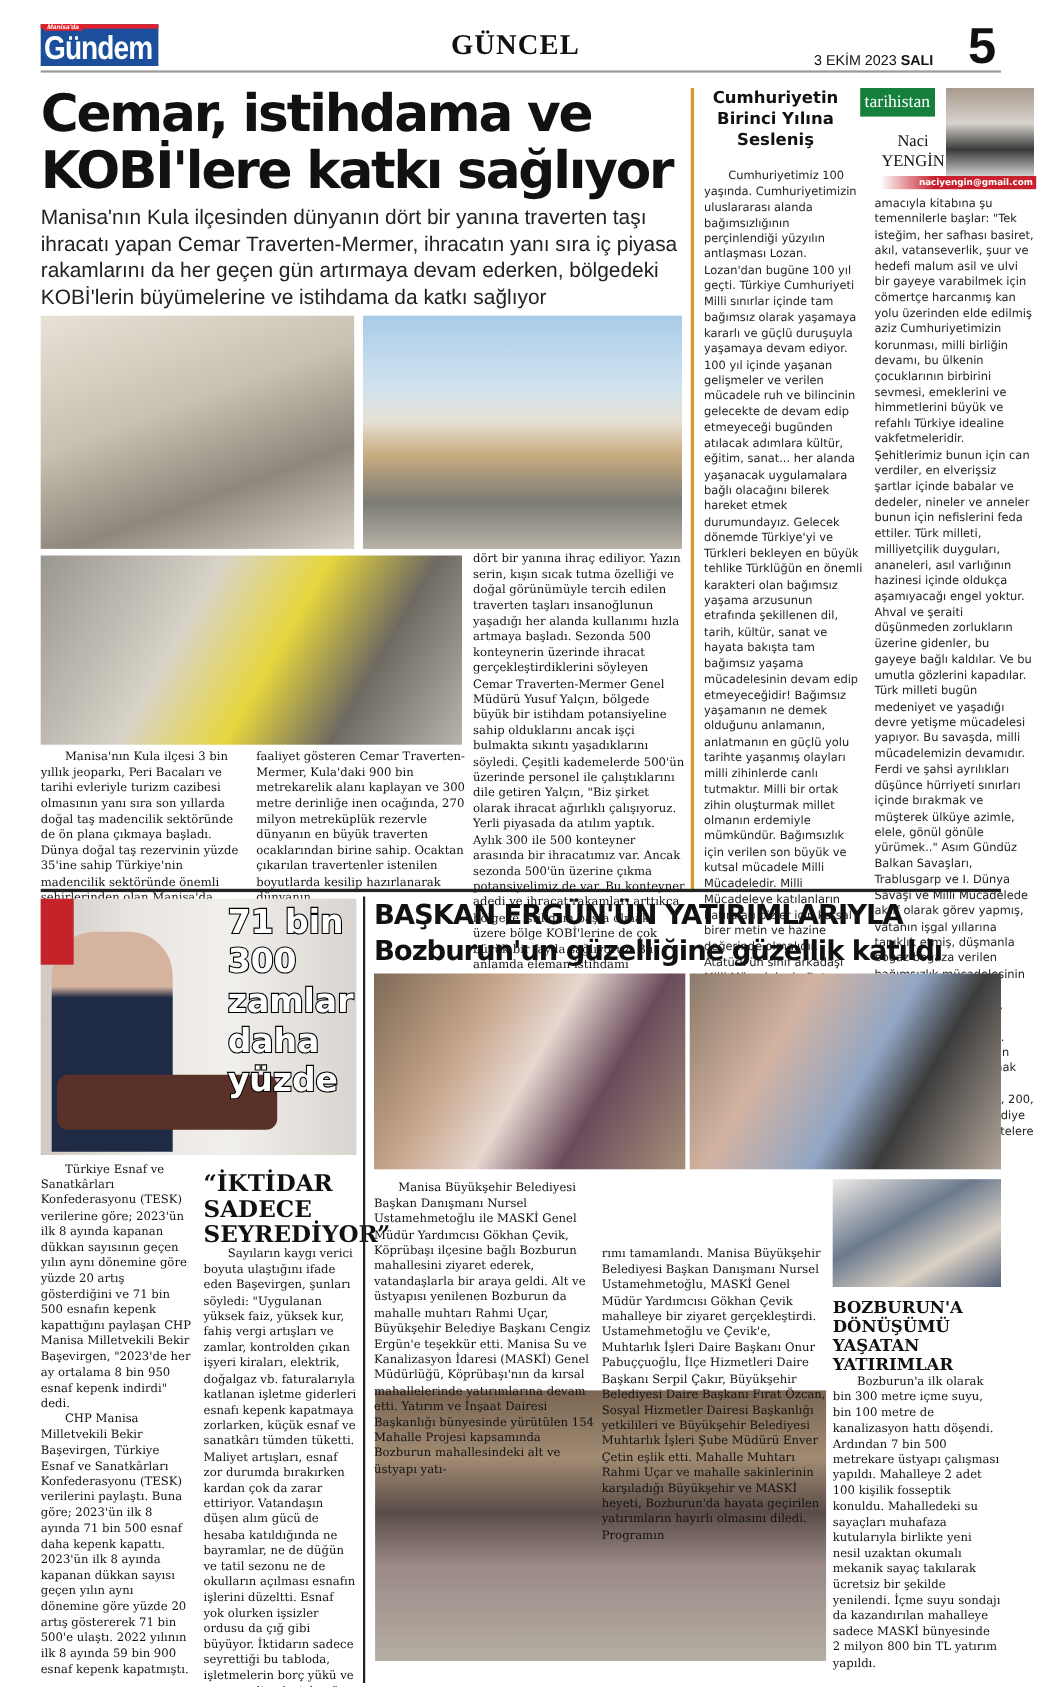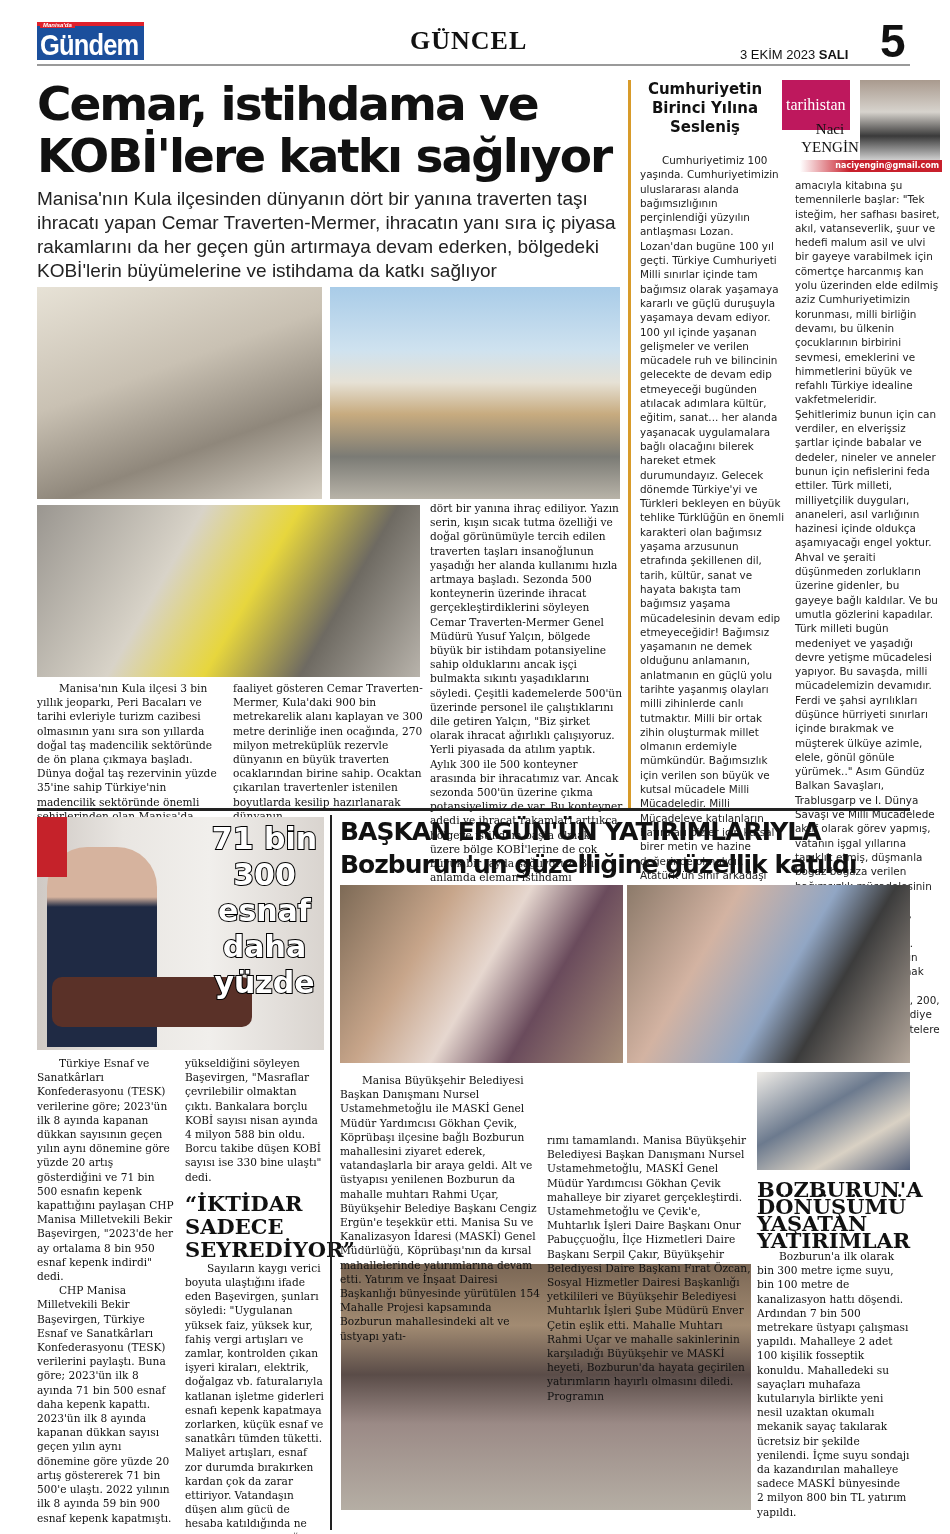--- a/index.html
+++ b/index.html
@@ -15,28 +15,28 @@
 .topline{left:37px;top:64px;width:873px;height:2px;background:#9a9a9a}
 .h1{left:37px;top:78px;width:585px;font:900 47px/52px "DejaVu Sans",sans-serif;letter-spacing:-2px}
 .deck{left:37px;top:187px;width:585px;font:19px/24px "Liberation Sans",sans-serif;color:#222}
 .photo{background:linear-gradient(135deg,#d6d1c6,#a9a297 50%,#c5bfb2)}
 .body-serif{font:10.6px/14.2px "DejaVu Serif",serif;color:#111}
 .body-serif p{text-indent:22px}
 .body-sans{font:10.4px/14.3px "DejaVu Sans",sans-serif;color:#222}
 .body-sans p{text-indent:22px}
 .vline-gold{left:628px;top:80px;width:3px;height:730px;background:#d89b2a}
 .col-title{left:640px;top:80px;width:130px;text-align:center;font:900 15px/19px "DejaVu Sans",sans-serif}
-.tarih{left:782px;top:80px;padding:16px 4px;background:#be185d;color:#fff;font:16px "Liberation Serif",serif}
+.tarih{left:782px;top:80px;padding:4px 4px;background:#15803d;color:#fff;font:16px "Liberation Serif",serif}
 .author{left:790px;top:120px;width:80px;text-align:center;font:15px/18px "Liberation Serif",serif}
 .portrait{left:860px;top:80px;width:80px;height:80px;background:linear-gradient(180deg,#a99a8e,#d7d3cd 40%,#3a3a3a 70%,#cfcfcf)}
 .email{left:800px;top:160px;width:142px;height:12px;background:linear-gradient(90deg,#fff,#c8202c 35%);color:#fff;font:bold 8px/12px "DejaVu Sans",sans-serif;text-align:right;padding-right:3px}
 .sep{background:#222}
 .hl2{font:900 25px/33px "DejaVu Sans",sans-serif;letter-spacing:-1px}
 .sub-serif{font:bold 21px/23px "DejaVu Serif",serif}
-.overlay{font:900 30px/36px "DejaVu Sans",sans-serif;color:#fff;text-align:center;-webkit-text-stroke:2px #000;paint-order:stroke fill}
+.overlay{font:900 30px/36px "DejaVu Sans",sans-serif;color:#fff;-webkit-text-stroke:2px #000;paint-order:stroke fill}
 .byline{font:bold 9px "DejaVu Sans",sans-serif}
 </style>
 </head>
 <body>
 
 <div class="abs logo">
   <span class="sub">Manisa'da</span>
   <span class="name">Gündem</span>
 </div>
 <div class="abs section">GÜNCEL</div>
@@ -77,48 +77,47 @@
 
 <div class="abs sep" style="left:37px;top:808px;width:873px;height:3px"></div>
 
 <div class="abs photo" style="left:37px;top:817px;width:287px;height:233px;background:linear-gradient(90deg,#cfc9c4 0%,#e9e6e2 30%,#f1efec 60%,#d9d4cf)">
   <div class="abs" style="left:10px;top:30px;width:110px;height:200px;background:linear-gradient(180deg,#d6b39e 0%,#d6b39e 25%,#1f2a44 30%,#1f2a44 100%);border-radius:40px 40px 0 0"></div>
   <div class="abs" style="left:15px;top:160px;width:200px;height:50px;background:#5a3128;border-radius:10px"></div>
   <div class="abs" style="left:0;top:0;width:30px;height:60px;background:#c5222a"></div>
   <div class="abs overlay" style="left:170px;top:4px;width:115px">
     <div>71 bin</div>
       <div>300</div>
-      <div>esnaf</div>
+      <div>zamlar</div>
       <div>daha</div>
       <div>yüzde</div>
   </div>
 </div>
 <div class="abs body-serif" style="left:37px;top:1056px;width:138px">
   <p>Türkiye Esnaf ve Sanatkârları Konfederasyonu (TESK) verilerine göre; 2023'ün ilk 8 ayında kapanan dükkan sayısının geçen yılın aynı dönemine göre yüzde 20 artış gösterdiğini ve 71 bin 500 esnafın kepenk kapattığını paylaşan CHP Manisa Milletvekili Bekir Başevirgen, "2023'de her ay ortalama 8 bin 950 esnaf kepenk indirdi" dedi.</p>
   <p>CHP Manisa Milletvekili Bekir Başevirgen, Türkiye Esnaf ve Sanatkârları Konfederasyonu (TESK) verilerini paylaştı. Buna göre; 2023'ün ilk 8 ayında 71 bin 500 esnaf daha kepenk kapattı. 2023'ün ilk 8 ayında kapanan dükkan sayısı geçen yılın aynı dönemine göre yüzde 20 artış göstererek 71 bin 500'e ulaştı. 2022 yılının ilk 8 ayında 59 bin 900 esnaf kepenk kapatmıştı.</p>
 
 </div>
 <div class="abs body-serif" style="left:185px;top:1056px;width:140px">
-  <p style="text-indent:0">yükseldiğini söyleyen Başevirgen, "Masraflar çevrilebilir olmaktan çıktı. Bankalara borçlu KOBİ sayısı nisan ayında 4 milyon 588 bin oldu. Borcu takibe düşen KOBİ sayısı ise 330 bine ulaştı" dedi.</p>
   <div class="sub-serif" style="margin-top:8px">“İKTİDAR SADECE SEYREDİYOR”</div>
   <p>Sayıların kaygı verici boyuta ulaştığını ifade eden Başevirgen, şunları söyledi: "Uygulanan yüksek faiz, yüksek kur, fahiş vergi artışları ve zamlar, kontrolden çıkan işyeri kiraları, elektrik, doğalgaz vb. faturalarıyla katlanan işletme giderleri esnafı kepenk kapatmaya zorlarken, küçük esnaf ve sanatkârı tümden tüketti. Maliyet artışları, esnaf zor durumda bırakırken kardan çok da zarar ettiriyor. Vatandaşın düşen alım gücü de hesaba katıldığında ne bayramlar, ne de düğün ve tatil sezonu ne de okulların açılması esnafın işlerini düzeltti. Esnaf yok olurken işsizler ordusu da çığ gibi büyüyor. İktidarın sadece seyrettiği bu tabloda, işletmelerin borç yükü ve artan maliyetleri de göz önüne alındığında toplu iflaslardaki artış ne yazık ki kaçınılmaz hale gelecek." diye konuştu. ■</p>
 
 </div>
 
 <div class="abs sep" style="left:330px;top:815px;width:2px;height:715px"></div>
 
 <div class="abs hl2" style="left:340px;top:815px;width:575px">BAŞKAN ERGÜN'ÜN YATIRIMLARIYLA</div>
 <div class="abs hl2" style="left:340px;top:848px;width:575px">Bozburun'un güzelliğine güzellik katıldı</div>
 <div class="abs photo" style="left:340px;top:885px;width:283px;height:178px;background:linear-gradient(120deg,#7d6a56,#c7a58a 30%,#e6d7cf 50%,#6a4b5c 70%,#a88f79)"></div>
 <div class="abs photo" style="left:627px;top:885px;width:283px;height:178px;background:linear-gradient(120deg,#8c7a6a,#d3b3a2 30%,#91a6c4 55%,#3c3c3c 70%,#b3a69a)"></div>
 <div class="abs photo" style="left:757px;top:1072px;width:153px;height:98px;background:linear-gradient(150deg,#efece7,#6c7a8e 40%,#d9d1c4 70%,#54607a)"></div>
 <div class="abs photo" style="left:341px;top:1264px;width:410px;height:246px;background:linear-gradient(180deg,#7a6654 0%,#a28b72 25%,#5a4c48 45%,#9b8a86 65%,#b5aea4 100%)"></div>
 <div class="abs body-serif" style="left:340px;top:1073px;width:200px">
     <p>Manisa Büyükşehir Belediyesi Başkan Danışmanı Nursel Ustamehmetoğlu ile MASKİ Genel Müdür Yardımcısı Gökhan Çevik, Köprübaşı ilçesine bağlı Bozburun mahallesini ziyaret ederek, vatandaşlarla bir araya geldi. Alt ve üstyapısı yenilenen Bozburun da mahalle muhtarı Rahmi Uçar, Büyükşehir Belediye Başkanı Cengiz Ergün'e teşekkür etti. Manisa Su ve Kanalizasyon İdaresi (MASKİ) Genel Müdürlüğü, Köprübaşı'nın da kırsal mahallelerinde yatırımlarına devam etti. Yatırım ve İnşaat Dairesi Başkanlığı bünyesinde yürütülen 154 Mahalle Projesi kapsamında Bozburun mahallesindeki alt ve üstyapı yatı-</p>
   </div>
 <div class="abs body-serif" style="left:547px;top:1133px;width:205px">
     <p style="text-indent:0">rımı tamamlandı. Manisa Büyükşehir Belediyesi Başkan Danışmanı Nursel Ustamehmetoğlu, MASKİ Genel Müdür Yardımcısı Gökhan Çevik mahalleye bir ziyaret gerçekleştirdi. Ustamehmetoğlu ve Çevik'e, Muhtarlık İşleri Daire Başkanı Onur Pabuççuoğlu, İlçe Hizmetleri Daire Başkanı Serpil Çakır, Büyükşehir Belediyesi Daire Başkanı Fırat Özcan, Sosyal Hizmetler Dairesi Başkanlığı yetkilileri ve Büyükşehir Belediyesi Muhtarlık İşleri Şube Müdürü Enver Çetin eşlik etti. Mahalle Muhtarı Rahmi Uçar ve mahalle sakinlerinin karşıladığı Büyükşehir ve MASKİ heyeti, Bozburun'da hayata geçirilen yatırımların hayırlı olmasını diledi. Programın</p>
   </div>
 <div class="abs body-serif" style="left:757px;top:1173px;width:153px">
-  <div class="sub-serif" style="font-size:21px;line-height:17px;margin-top:8px">BOZBURUN'A DÖNÜŞÜMÜ YAŞATAN YATIRIMLAR</div>
+  <div class="sub-serif" style="font-size:15px;line-height:17px;margin-top:8px">BOZBURUN'A DÖNÜŞÜMÜ YAŞATAN YATIRIMLAR</div>
   <p>Bozburun'a ilk olarak bin 300 metre içme suyu, bin 100 metre de kanalizasyon hattı döşendi. Ardından 7 bin 500 metrekare üstyapı çalışması yapıldı. Mahalleye 2 adet 100 kişilik fosseptik konuldu. Mahalledeki su sayaçları muhafaza kutularıyla birlikte yeni nesil uzaktan okumalı mekanik sayaç takılarak ücretsiz bir şekilde yenilendi. İçme suyu sondajı da kazandırılan mahalleye sadece MASKİ bünyesinde 2 milyon 800 bin TL yatırım yapıldı.</p>
 
 </div>
 
 </body></html>

